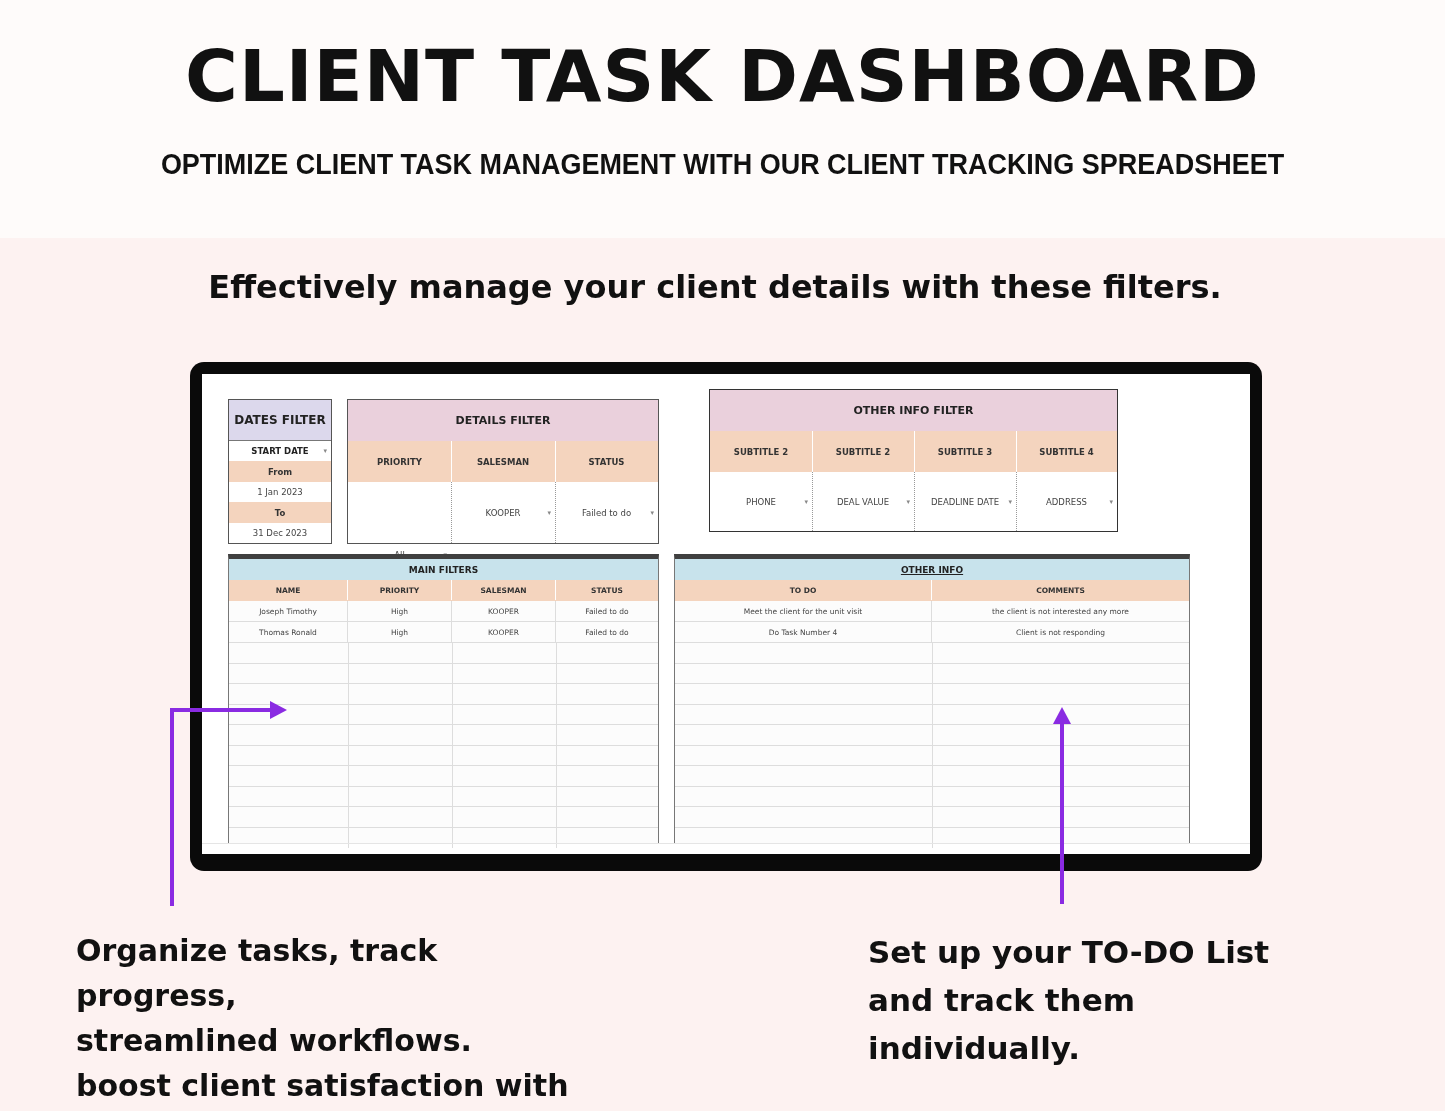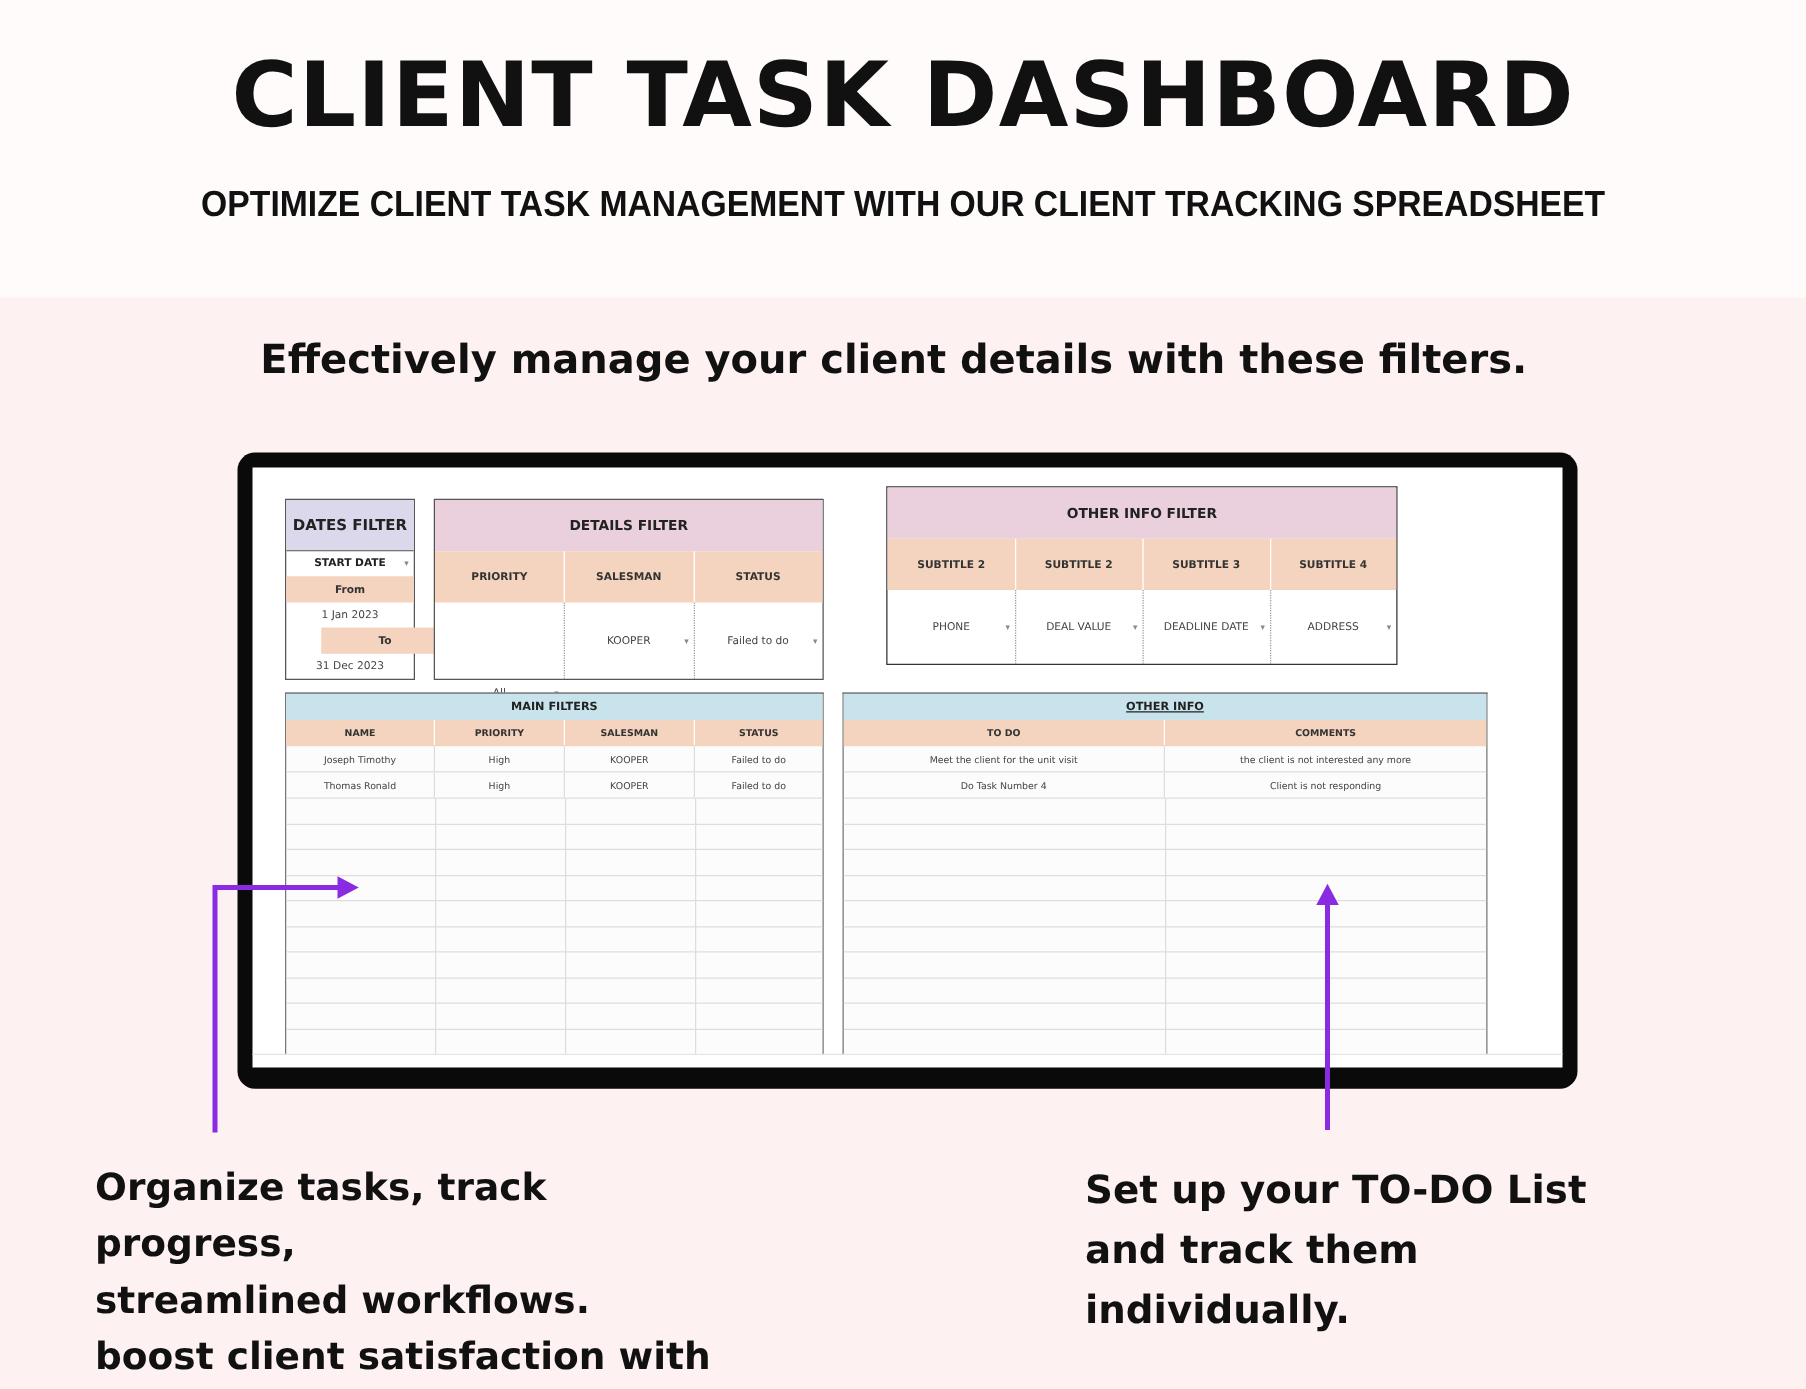--- a/index.html
+++ b/index.html
@@ -20,21 +20,21 @@
   .hdr-purple { background: #dcd8ec; font-weight: bold; font-size: 12px; color: #222; }
   .hdr-pink { background: #ead0dc; font-weight: bold; font-size: 11px; color: #222; }
   .hdr-peach { background: #f4d4be; font-weight: bold; font-size: 8.5px; color: #333; }
   .hdr-blue { background: #c8e3ec; font-weight: bold; font-size: 8.5px; color: #222; }
   .val { font-size: 8.5px; color: #444; }
   .dd { font-size: 7px; color: #888; position: absolute; right: 4px; top: 50%; transform: translateY(-50%); }
   .vline { position: absolute; border-left: 1px dotted #999; }
   .vline-solid { position: absolute; border-left: 1px solid #ccc; }
   .hline { position: absolute; height: 0; border-top: 1px solid #ddd; }
 
-  .datatbl { position: absolute; border-left: 1px solid #777; border-right: 1px solid #777; border-top: 1px solid #404040; background: #fcfcfc; }
+  .datatbl { position: absolute; border-left: 1px solid #777; border-right: 1px solid #777; border-top: 5px solid #404040; background: #fcfcfc; }
   .row { position: absolute; left: 0; height: 21px; border-bottom: 1px solid #ddd; }
   .rcell { position: absolute; top: 0; height: 20px; display: flex; align-items: center; justify-content: center; font-family: "DejaVu Sans", sans-serif; font-size: 7.5px; color: #444; border-right: 1px solid #ddd; }
   .rcell.last { border-right: none; }
 
   .bottom-text { position: absolute; font-family: "DejaVu Sans", sans-serif; font-weight: bold; color: #111; }
   .left-text { left: 76px; top: 928px; font-size: 30px; line-height: 45px; width: 520px; }
   .right-text { left: 868px; top: 928px; font-size: 31px; line-height: 48px; width: 430px; }
 
   .arrow { position: absolute; }
 </style>
@@ -50,21 +50,21 @@
   <div class="screen">
 
     <div class="box" style="left:26px; top:25px; width:104px; height:145px;">
       <div class="cell hdr-purple" style="left:0; top:0; width:102px; height:41px; border-bottom:1px solid #777;">DATES FILTER</div>
       <div class="cell val" style="left:0; top:41px; width:102px; height:20px; font-weight:bold; color:#222;">
         <span>START DATE</span>
         <span class="dd">▾</span>
       </div>
       <div class="cell hdr-peach" style="left:0; top:61px; width:102px; height:21px;">From</div>
       <div class="cell val" style="left:0; top:82px; width:102px; height:20px;">1 Jan 2023</div>
-      <div class="cell hdr-peach" style="left:0; top:102px; width:102px; height:21px;margin-left:28px;">To</div>
+      <div class="cell hdr-peach" style="left:0; top:102px; width:102px; height:21px;">To</div>
       <div class="cell val" style="left:0; top:123px; width:102px; height:20px;">31 Dec 2023</div>
     </div>
 
     <div class="box" style="left:145px; top:25px; width:312px; height:145px;">
       <div class="cell hdr-pink" style="left:0; top:0; width:310px; height:41px;">DETAILS FILTER</div>
       <div class="cell hdr-peach" style="left:0; top:41px; width:103px; height:41px;">PRIORITY</div>
       <div class="cell hdr-peach" style="left:103px; top:41px; width:104px; height:41px;">SALESMAN</div>
       <div class="cell hdr-peach" style="left:207px; top:41px; width:103px; height:41px;">STATUS</div>
       <div class="cell val" style="left:0; top:82px; width:103px; height:61px;margin-top:42px;">
         <span>All</span>

